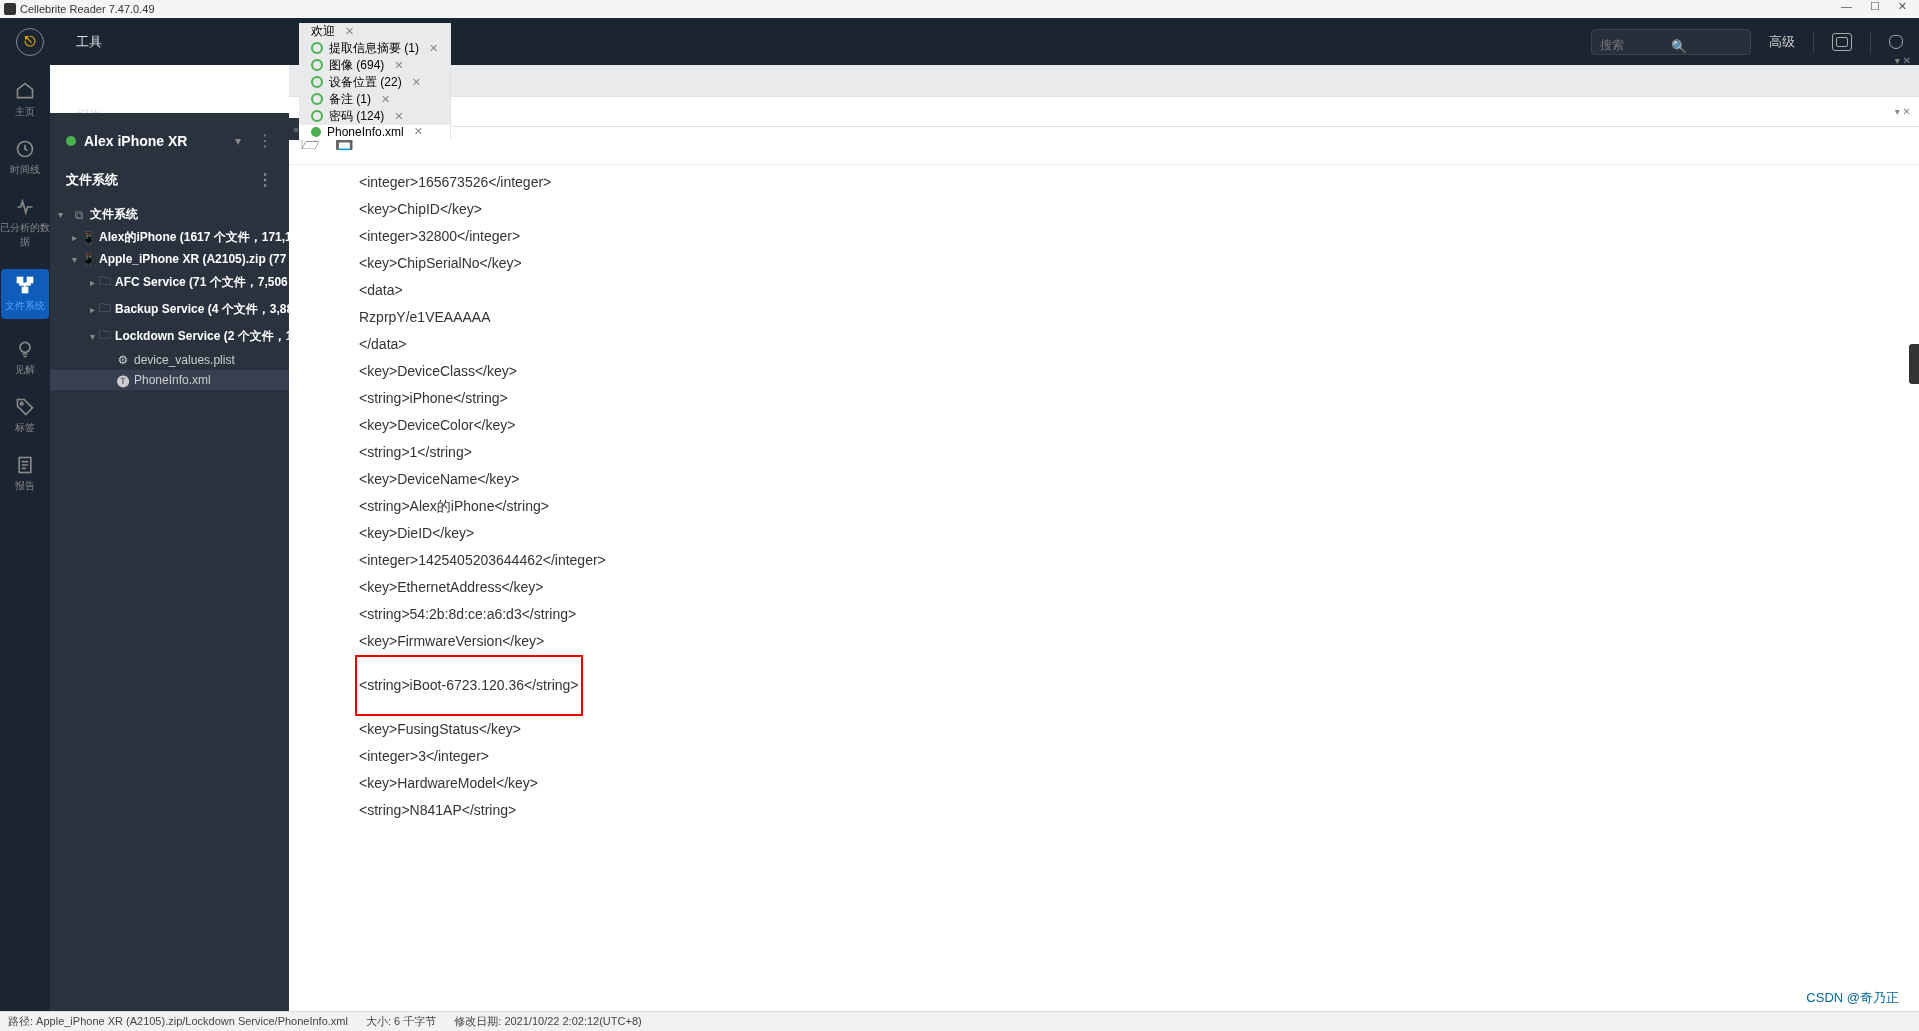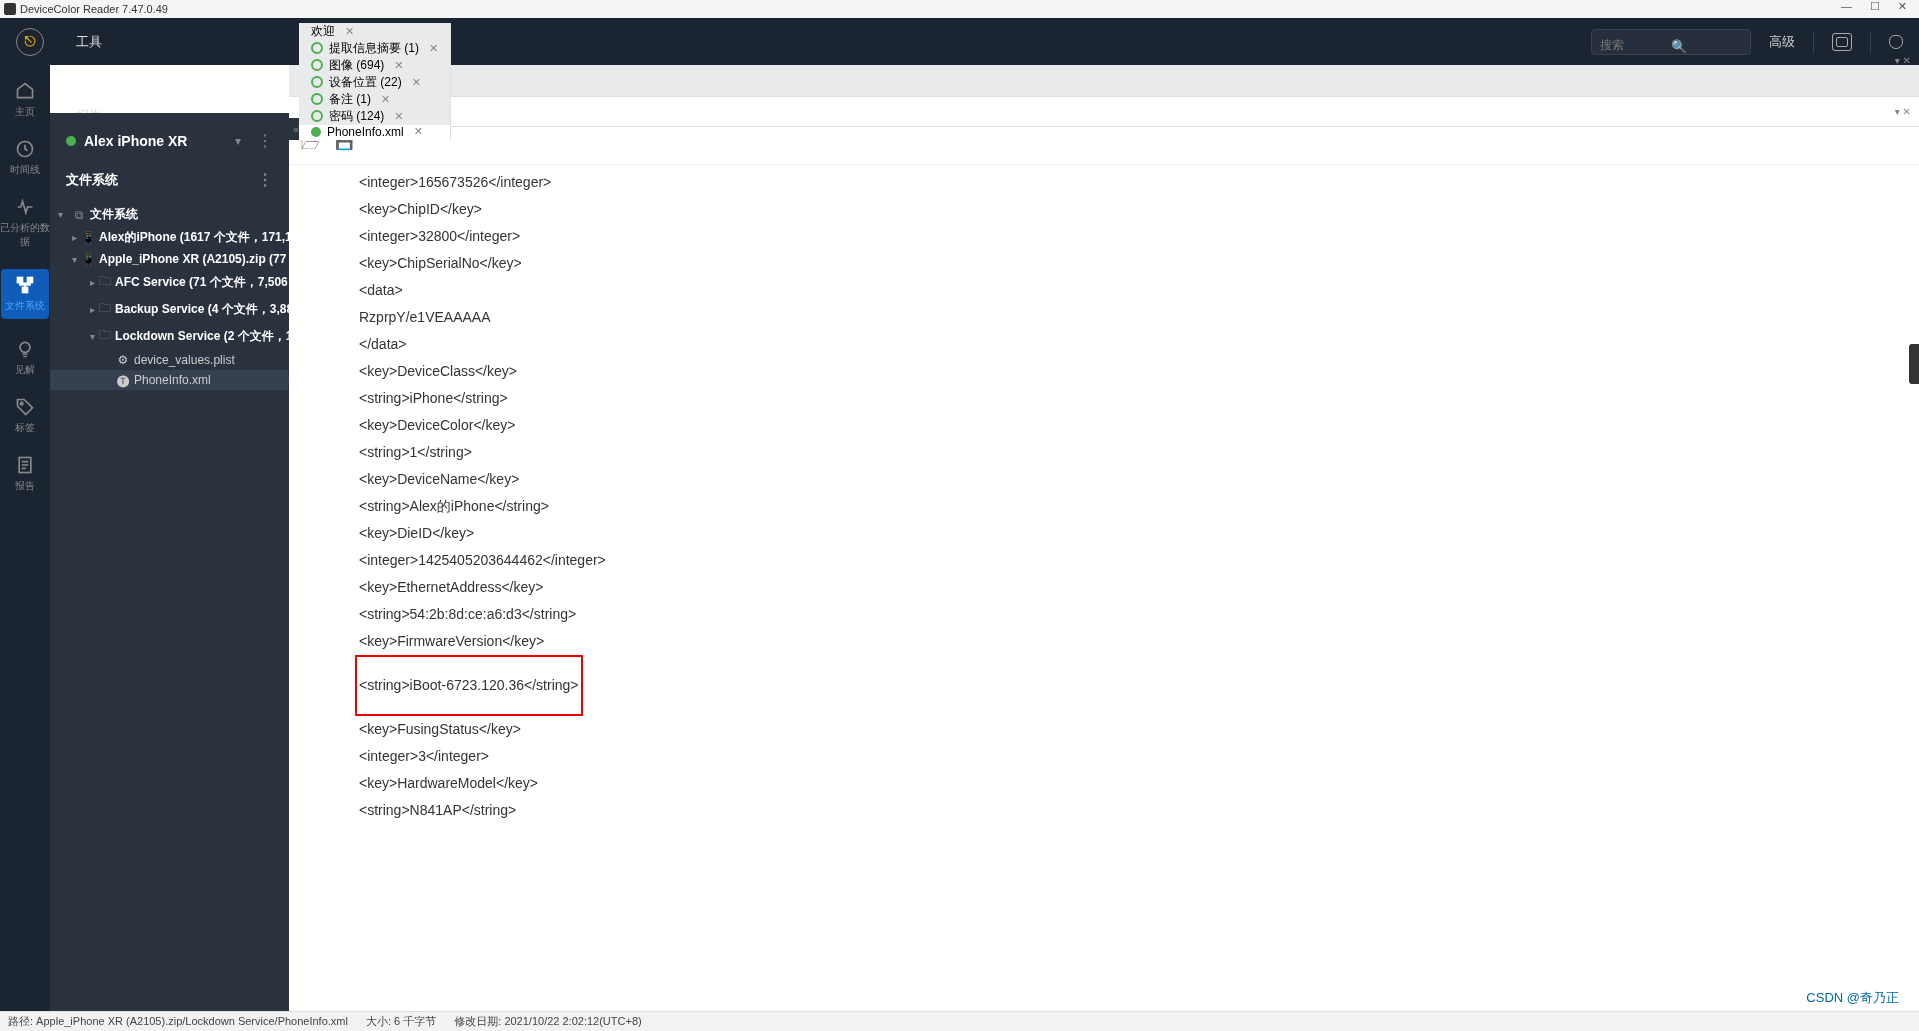--- a/index.html
+++ b/index.html
@@ -64,21 +64,21 @@
 
 .status{height:20px;background:#f2f2f2;border-top:1px solid #ddd;font-size:11px;color:#444;display:flex;align-items:center;padding:0 8px;gap:18px;}
 .watermark{position:absolute;right:20px;bottom:24px;color:#0369a1;font-size:13px;pointer-events:none;}
 .dnarrow{position:absolute;right:8px;top:2px;color:#888;font-size:10px;}
 </style>
 </head>
 <body>
 
 <div class="title-bar">
   <span class="app-icon"></span>
-  <span>DeviceColor Reader 7.47.0.49</span>
+  <span>Cellebrite Reader 7.47.0.49</span>
   <div class="win-ctrl">
     <span>—</span>
     <span>☐</span>
     <span>✕</span>
   </div>
 </div>
 
 <div class="top-bar">
   <div class="logo">⎋</div>
   <div class="menu">

